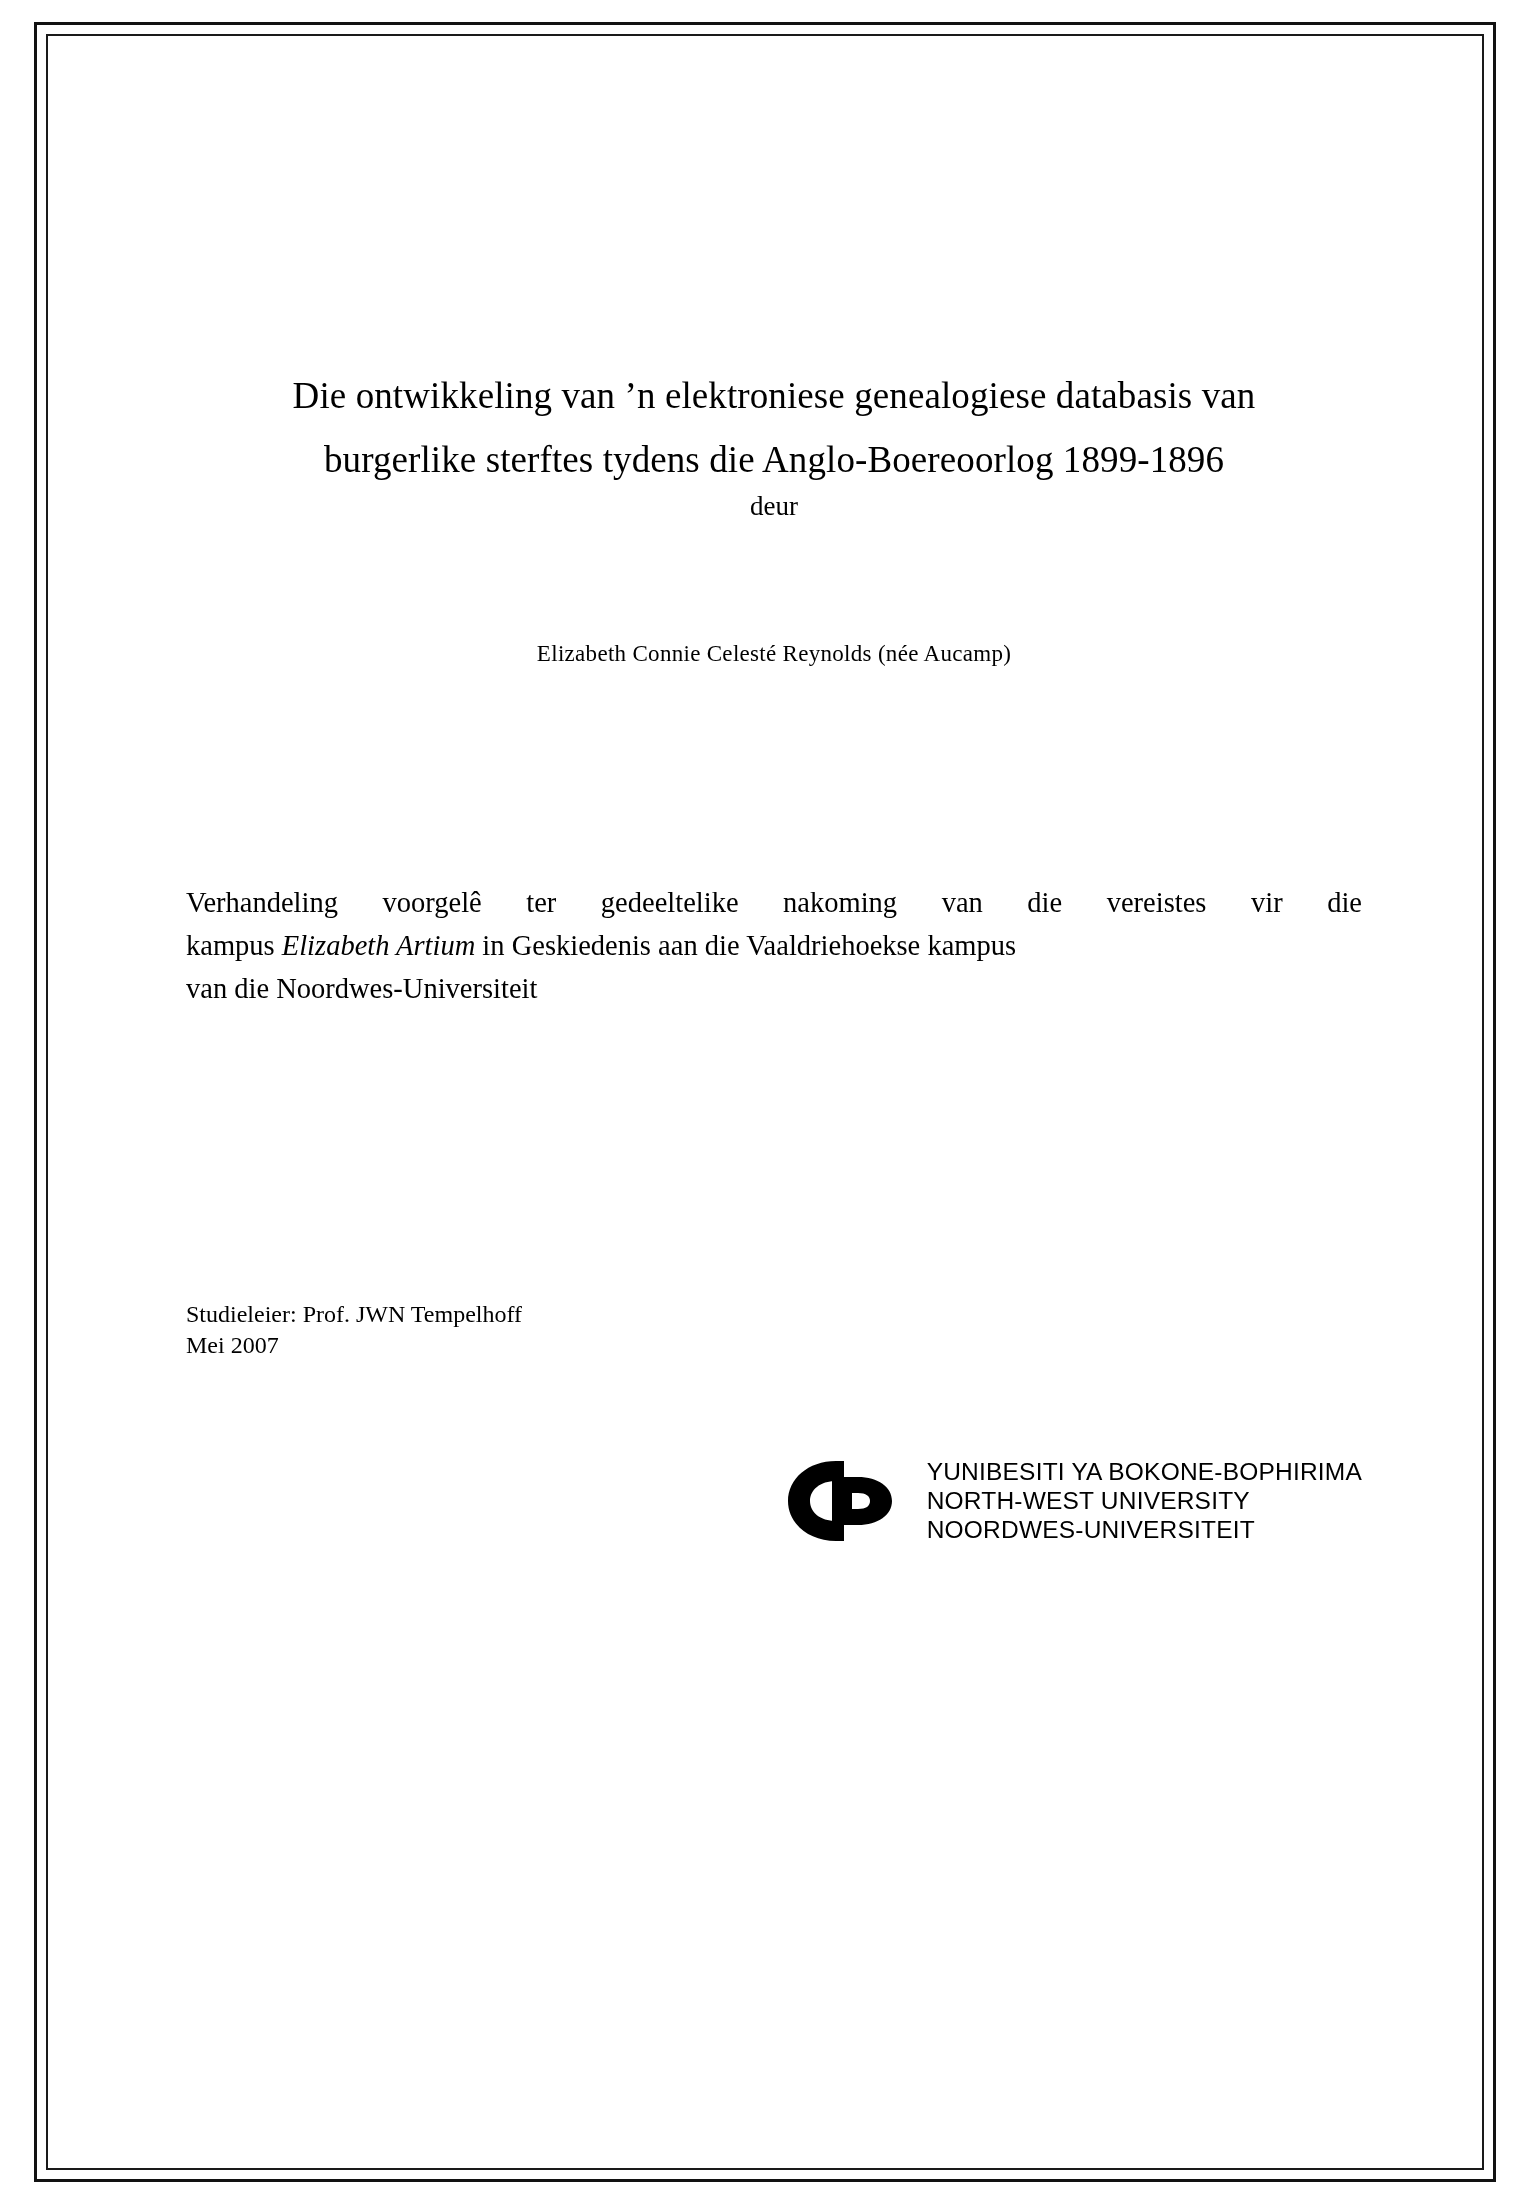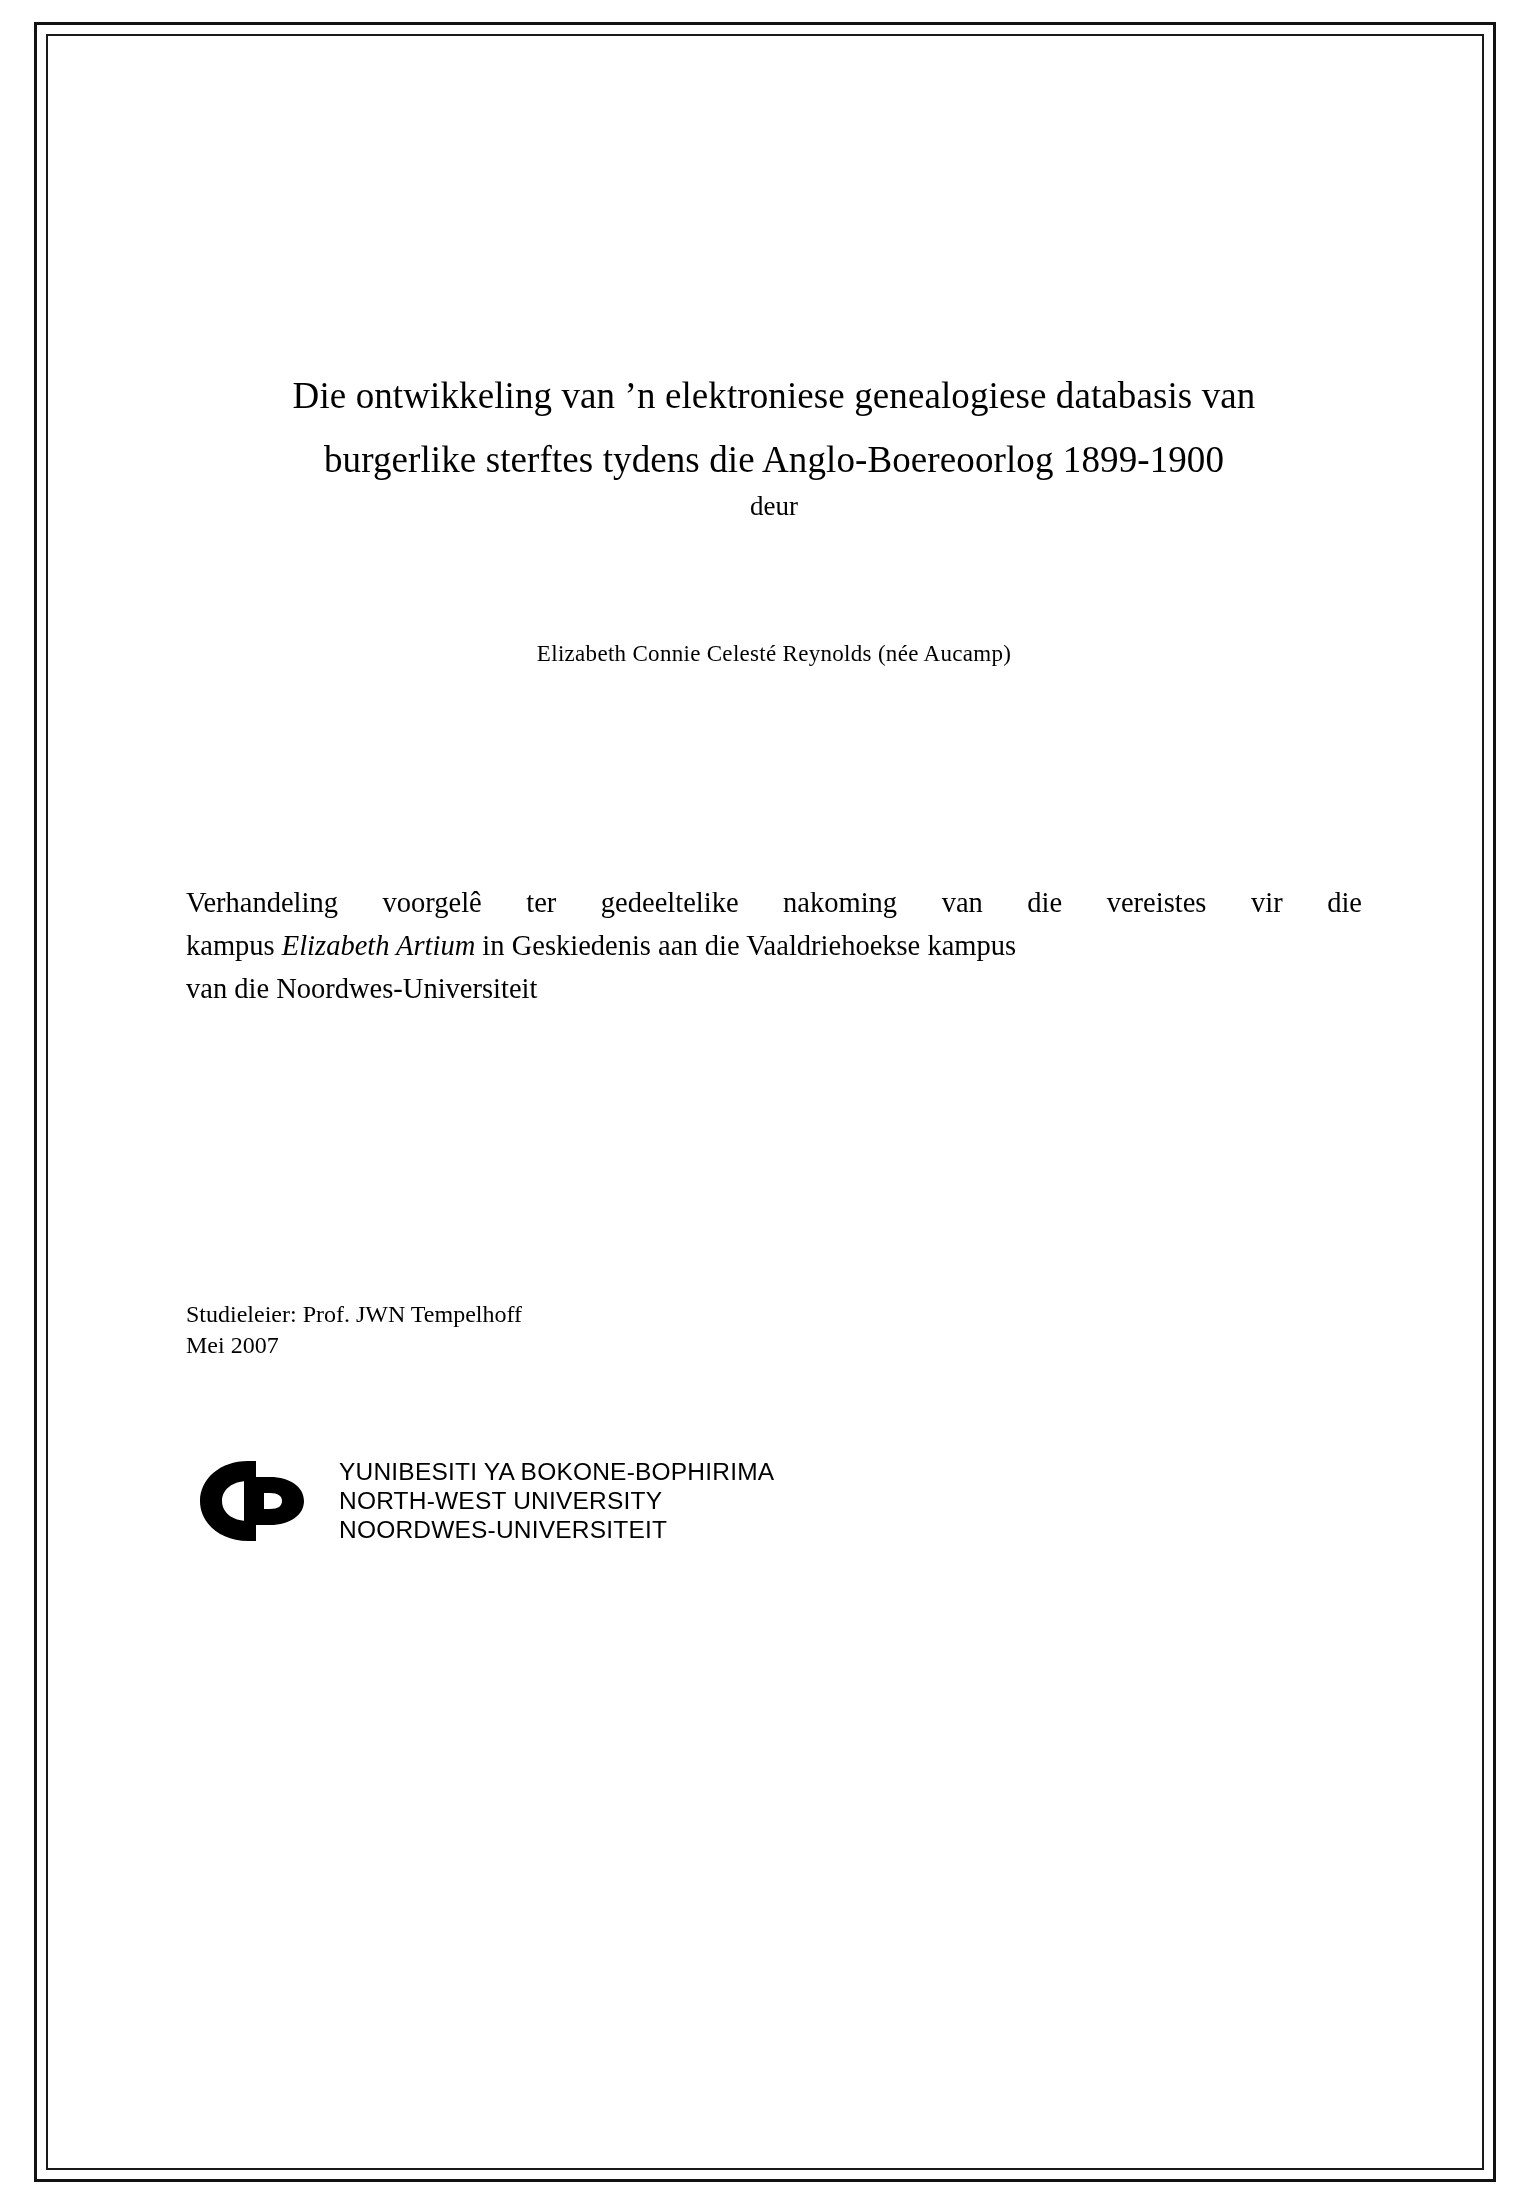--- a/index.html
+++ b/index.html
@@ -109,21 +109,21 @@
     font-size: 24px;
     line-height: 1.32;
     text-align: left;
   }
 
   
   .logo-row {
     margin-top: 93px;
     display: flex;
     align-items: center;
-    justify-content: flex-start;
+    justify-content: flex-end;
     gap: 13px;
   }
   .logo-mark {
     width: 140px;
     height: 92px;
     flex: 0 0 auto;
   }
   .logo-text {
     font-family: "Liberation Sans", sans-serif;
     font-size: 24.5px;
@@ -137,21 +137,21 @@
 <body>
 
 <div class="page-scan">
   <div class="scan-border-outer"></div>
   <div class="scan-border-inner"></div>
 
   <div class="content">
 
     <div class="title-block">
       <div class="title-line">Die ontwikkeling van ’n elektroniese genealogiese databasis van</div>
-      <div class="title-line">burgerlike sterftes tydens die Anglo-Boereoorlog 1899-1900</div>
+      <div class="title-line">burgerlike sterftes tydens die Anglo-Boereoorlog 1899-1896</div>
     </div>
 
     <div class="byline-label">deur</div>
 
     <div class="author">Elizabeth Connie Celesté Reynolds (née Aucamp)</div>
 
     <div class="statement">
       <div class="line1">Verhandeling voorgelê ter gedeeltelike nakoming van die vereistes vir die</div>
       <div class="line2"><span>kampus </span><em>Elizabeth Artium</em><span> in Geskiedenis aan die Vaaldriehoekse kampus</span></div>
       <div class="line3">van die Noordwes-Universiteit</div>

